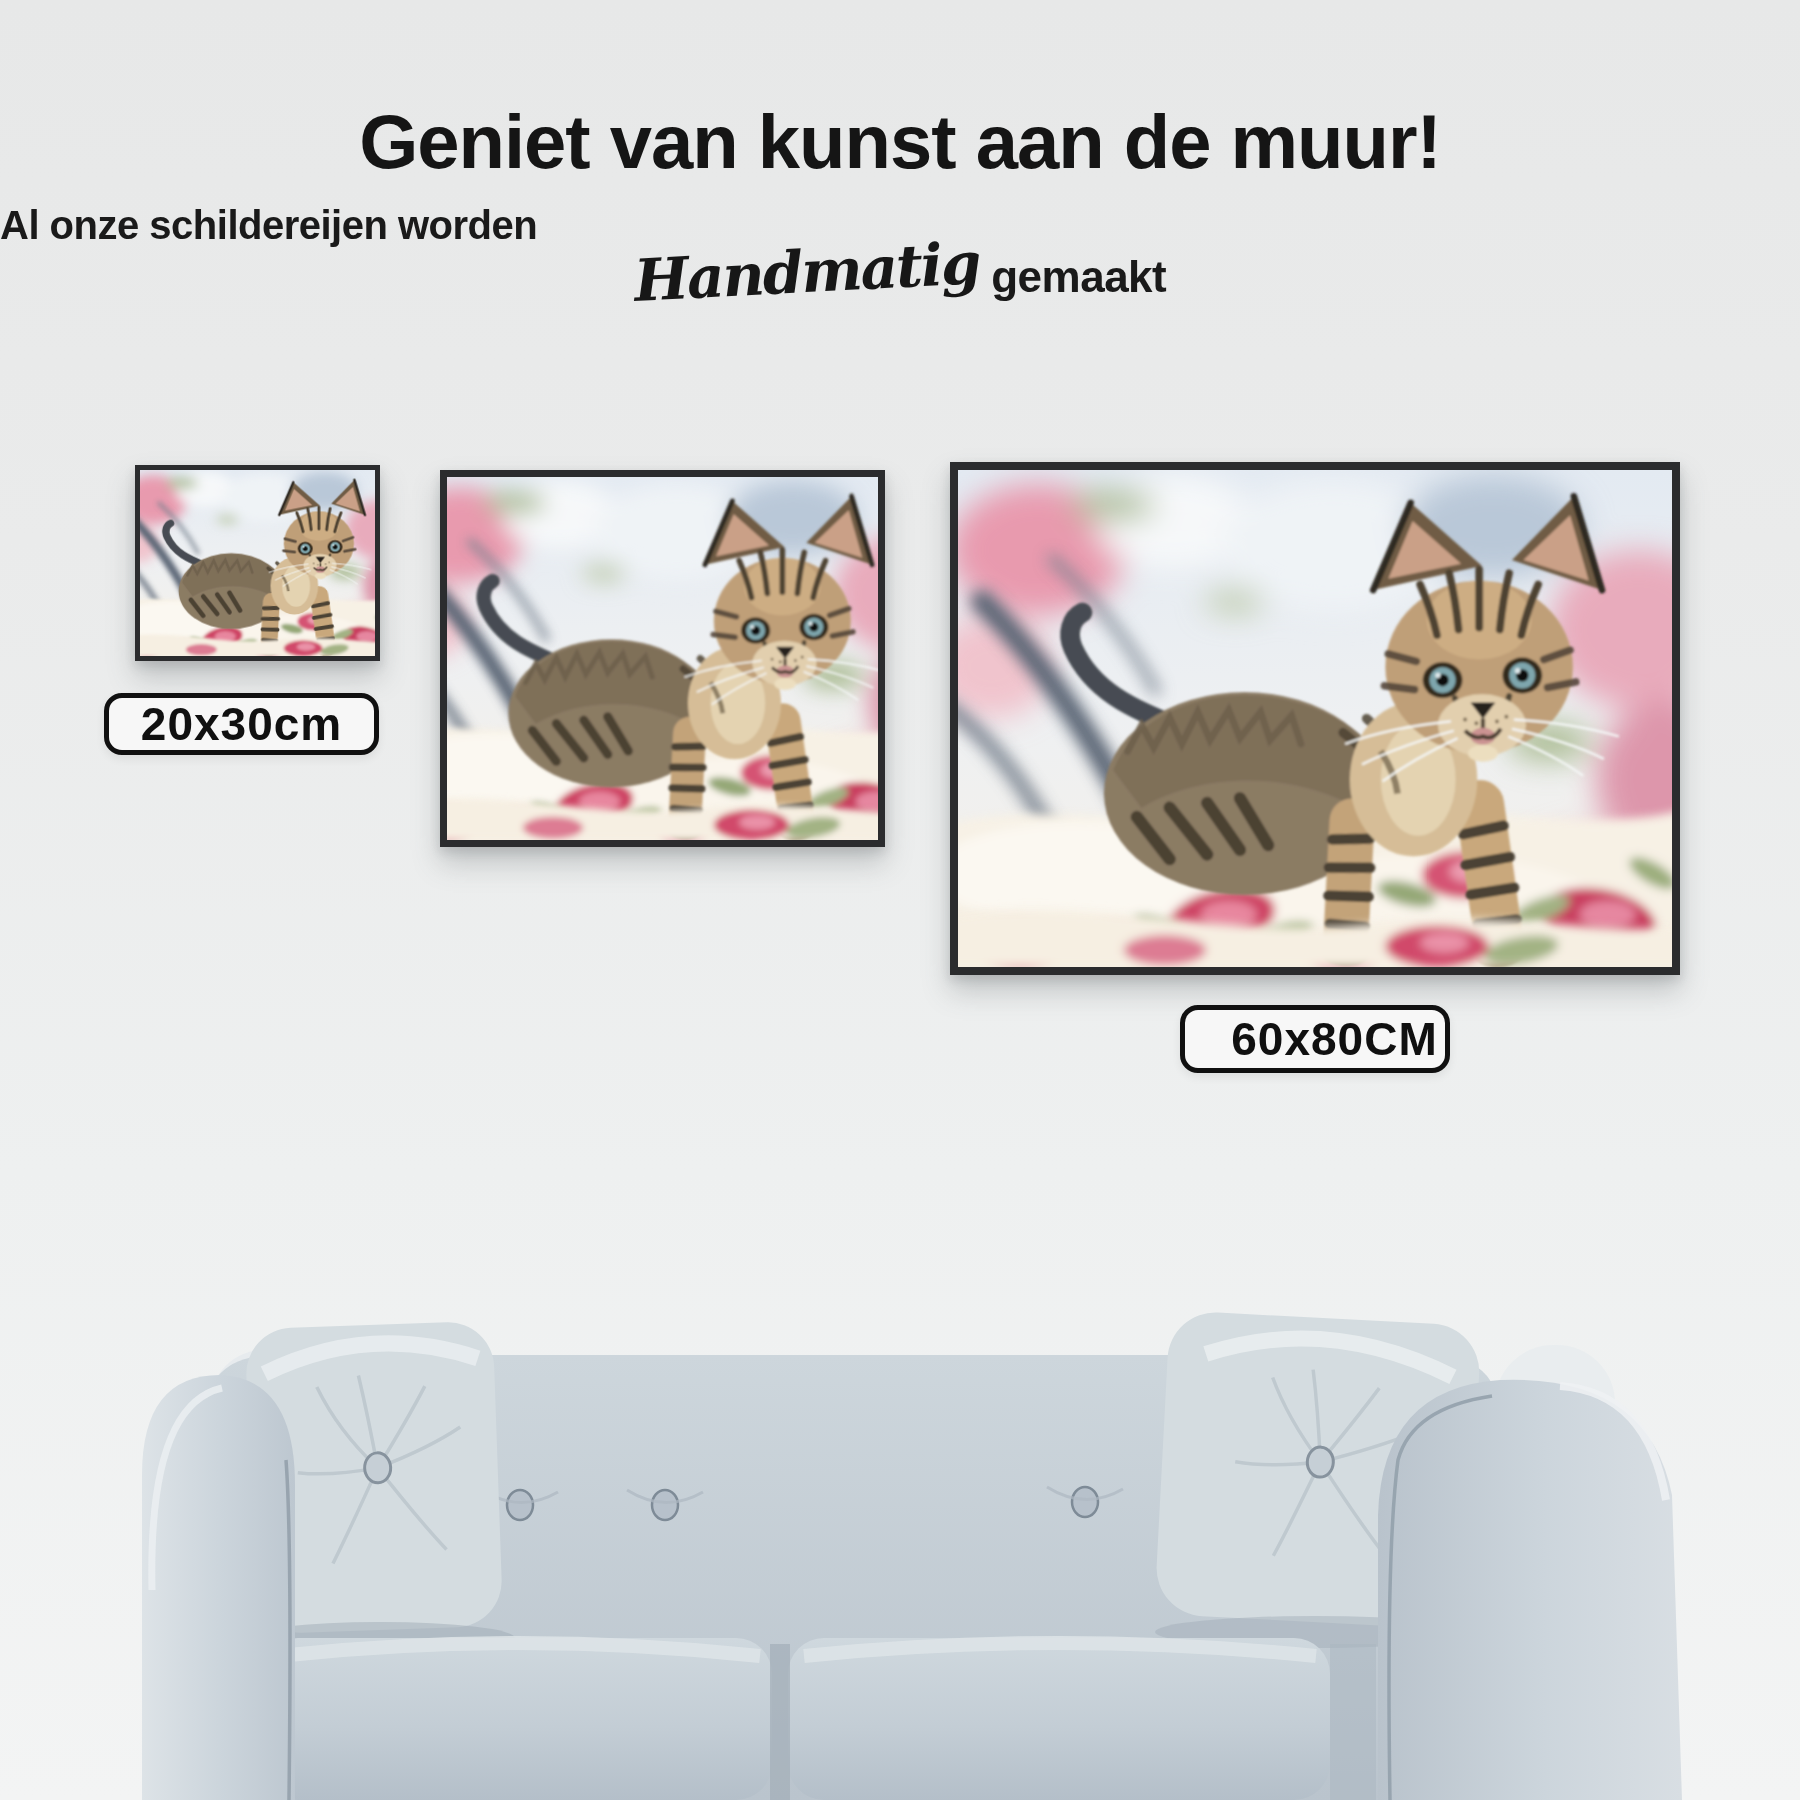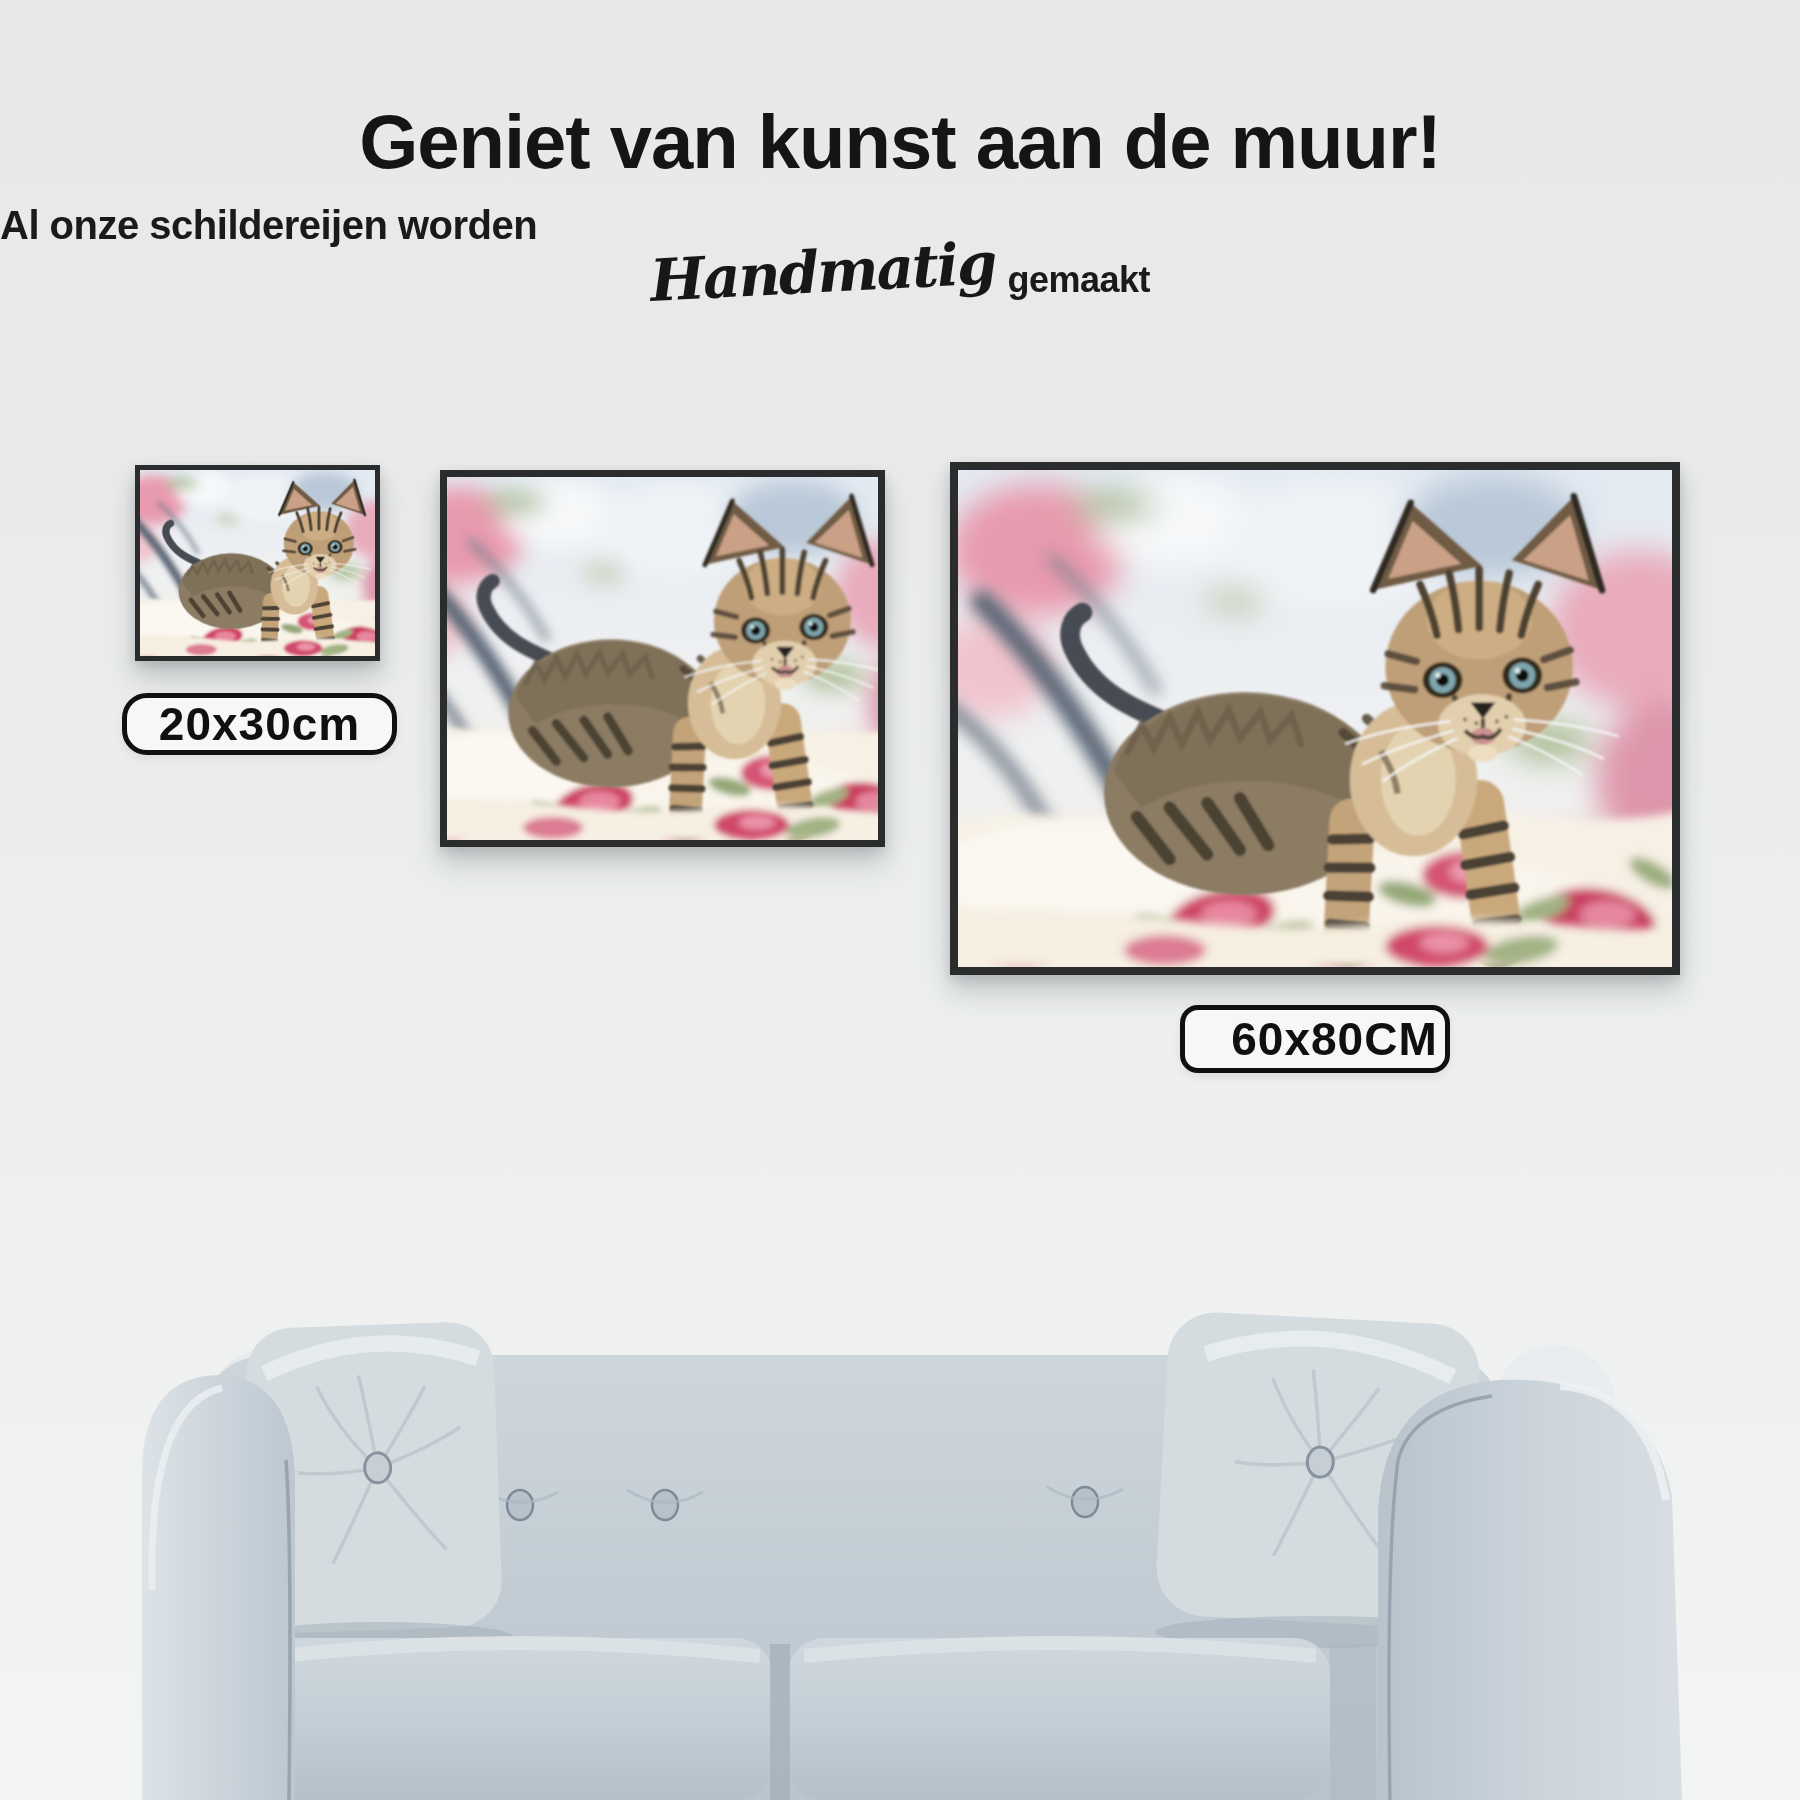--- a/index.html
+++ b/index.html
@@ -10,34 +10,34 @@
   }
   
   .headline{position:absolute;top:100px;left:0;width:1800px;text-align:center;
     font-size:76px;font-weight:700;letter-spacing:-1px;line-height:1.1;color:#151515;}
   .subline{position:absolute;top:203px;left:0;width:1800px;text-align:left;
     font-size:40px;font-weight:700;letter-spacing:-0.5px;color:#1a1a1a;}
   .scriptline{position:absolute;top:238px;left:0;width:1800px;display:flex;
     justify-content:center;align-items:baseline;gap:12px;}
   .script-word{font-family:"DejaVu Serif",serif;font-style:italic;font-weight:700;
     font-size:58px;letter-spacing:-2px;display:inline-block;transform:rotate(-3deg);color:#171717;}
-  .script-suffix{font-size:36px;font-weight:700;letter-spacing:-0.5px;color:#1a1a1a;}
+  .script-suffix{font-size:44px;font-weight:700;letter-spacing:-0.5px;color:#1a1a1a;}
   
   .frame{position:absolute;box-sizing:border-box;background:#2b2c2e;
     box-shadow:0 16px 26px rgba(82,88,95,.28),0 5px 10px rgba(82,88,95,.18);}
   .frame .art{display:block;width:100%;height:100%;}
   .frame-small {left:135px;top:465px;width:245px;height:196px;border:5px solid #2b2c2e;}
   .frame-medium{left:440px;top:470px;width:445px;height:377px;border:7px solid #2b2c2e;}
   .frame-large {left:950px;top:462px;width:730px;height:513px;border:8px solid #2b2c2e;}
   
   .badge{position:absolute;box-sizing:border-box;border:5px solid #101010;border-radius:18px;
     background:#f7f7f7;display:flex;align-items:center;justify-content:center;
     font-size:46px;font-weight:700;letter-spacing:1px;color:#101010;
     box-shadow:0 4px 10px rgba(0,0,0,.07);}
-  .badge-small {left:122px; top:693px; width:275px;height:62px;border-radius:25px;}
+  .badge-small {left:104px; top:693px; width:275px;height:62px;}
   .badge-medium{left:530px; top:875px; width:270px;height:66px;}
   .badge-large {left:1180px;top:1005px;width:270px;height:68px;padding-left:39px;}
   
   .sofa{position:absolute;left:0;top:1300px;width:1800px;height:500px;display:block;}
   .defs-store{position:absolute;width:0;height:0;overflow:hidden;}
 </style>
 </head>
 <body>
 
 <div class="stage">

